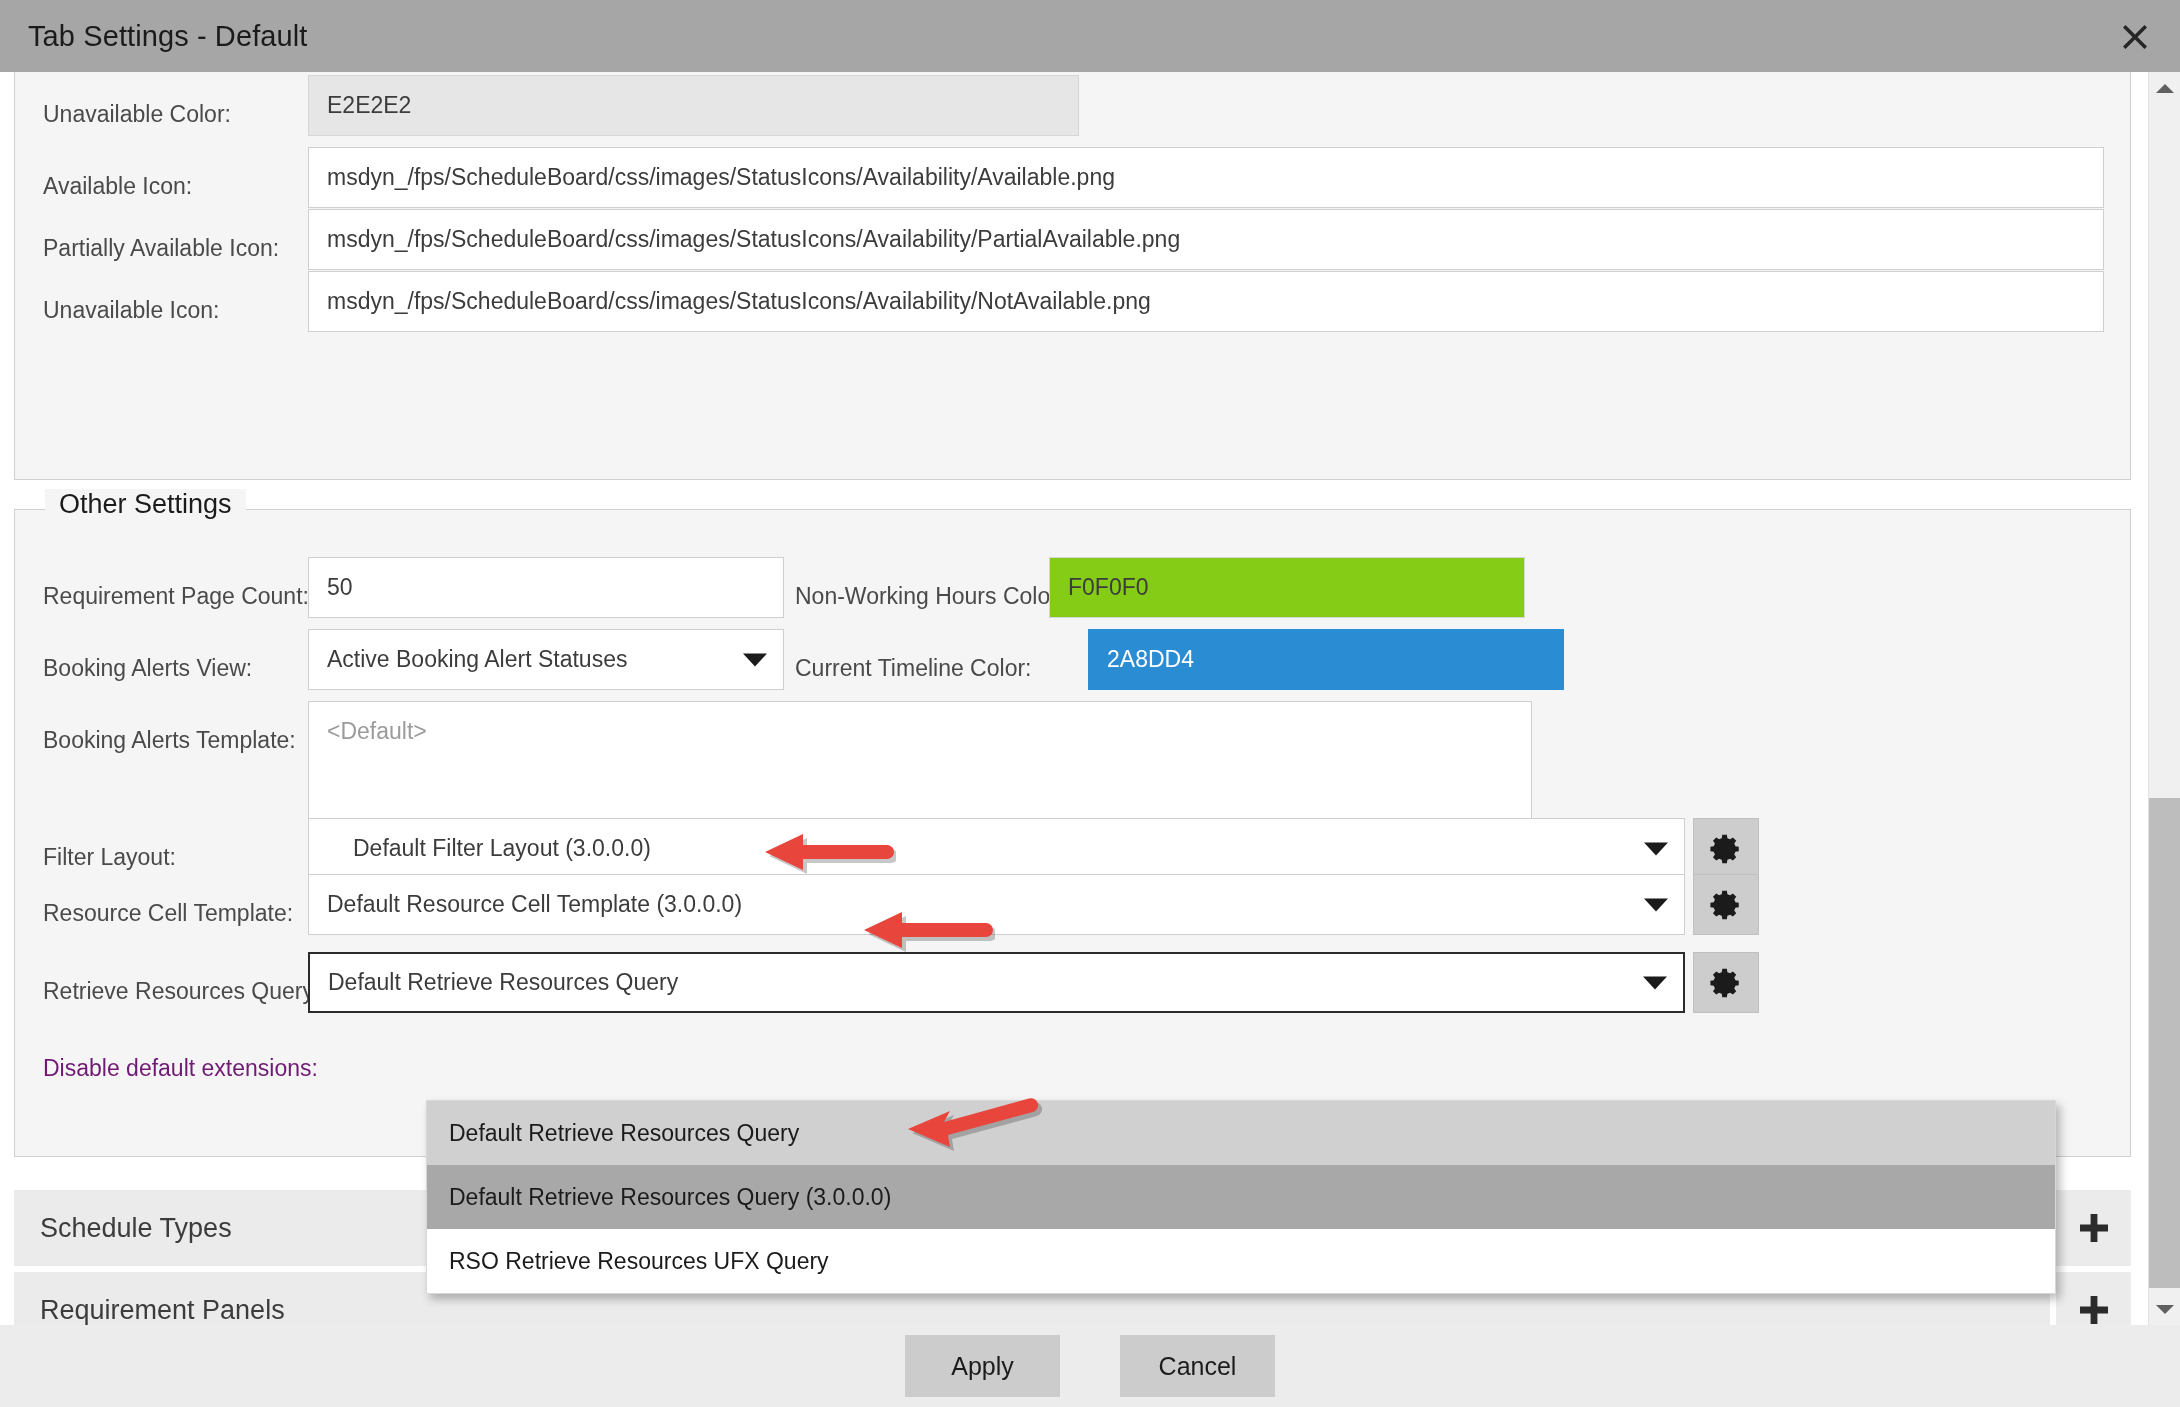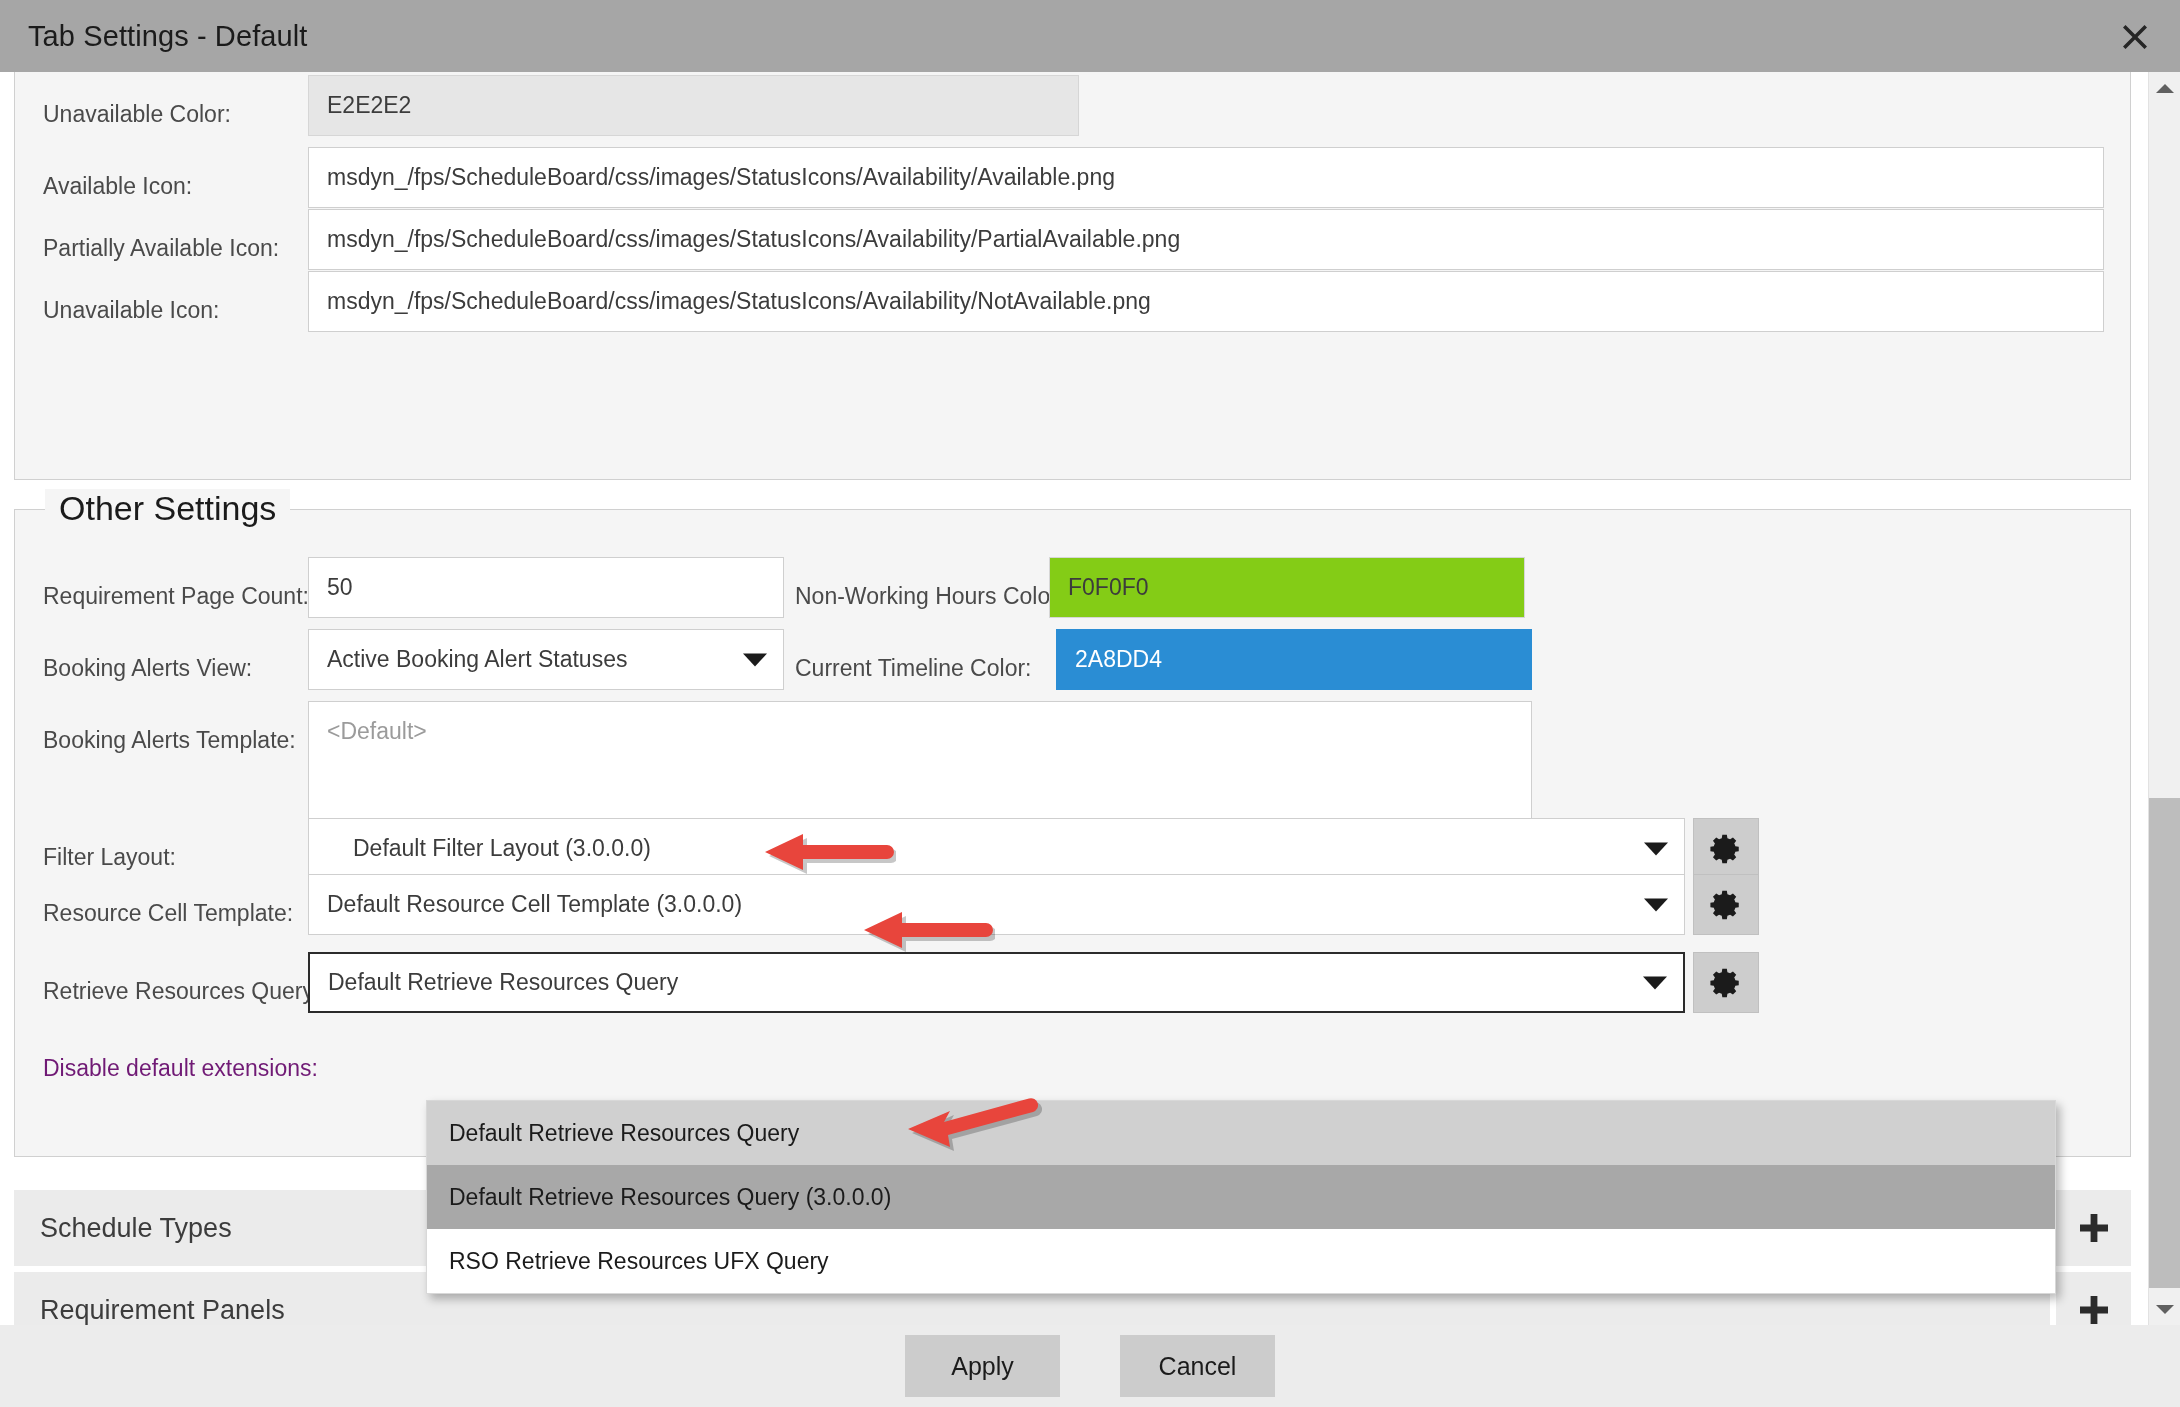--- a/index.html
+++ b/index.html
@@ -78,21 +78,21 @@
     left: 14px; top: 437px;
     width: 2117px; height: 648px;
   }
 
   .legend {
     position: absolute;
     left: 30px;
     top: -21px;
     background: #f5f5f5;
     padding: 0 14px;
-    font-size: 34px;
+    font-size: 27px;
     color: #1b1b1b;
   }
 
   
   .lbl {
     position: absolute;
     font-size: 23px;
     color: #4a4a4a;
     white-space: nowrap;
   }
@@ -110,20 +110,21 @@
   }
   .field.readonly {
     background: #e6e6e6;
     border-color: #d6d6d6;
     color: #3c3c3c;
   }
   .field.swatch-blue {
     background: #2a8dd4;
     border-color: #2a8dd4;
     color: #ffffff;
+    margin-left: 32px;
   }
   .field.textarea {
     align-items: flex-start;
     padding-top: 16px;
     color: #9b9b9b;
   }
 
   .select {
     position: absolute;
     background: #ffffff;

